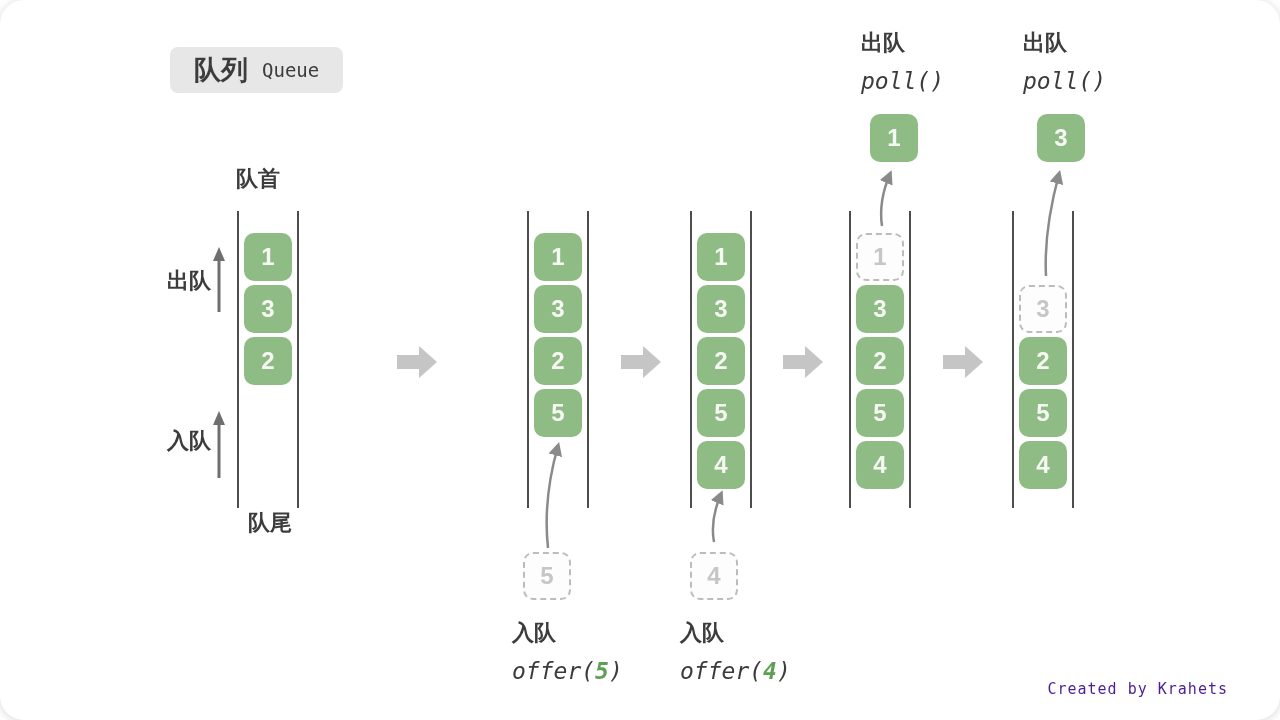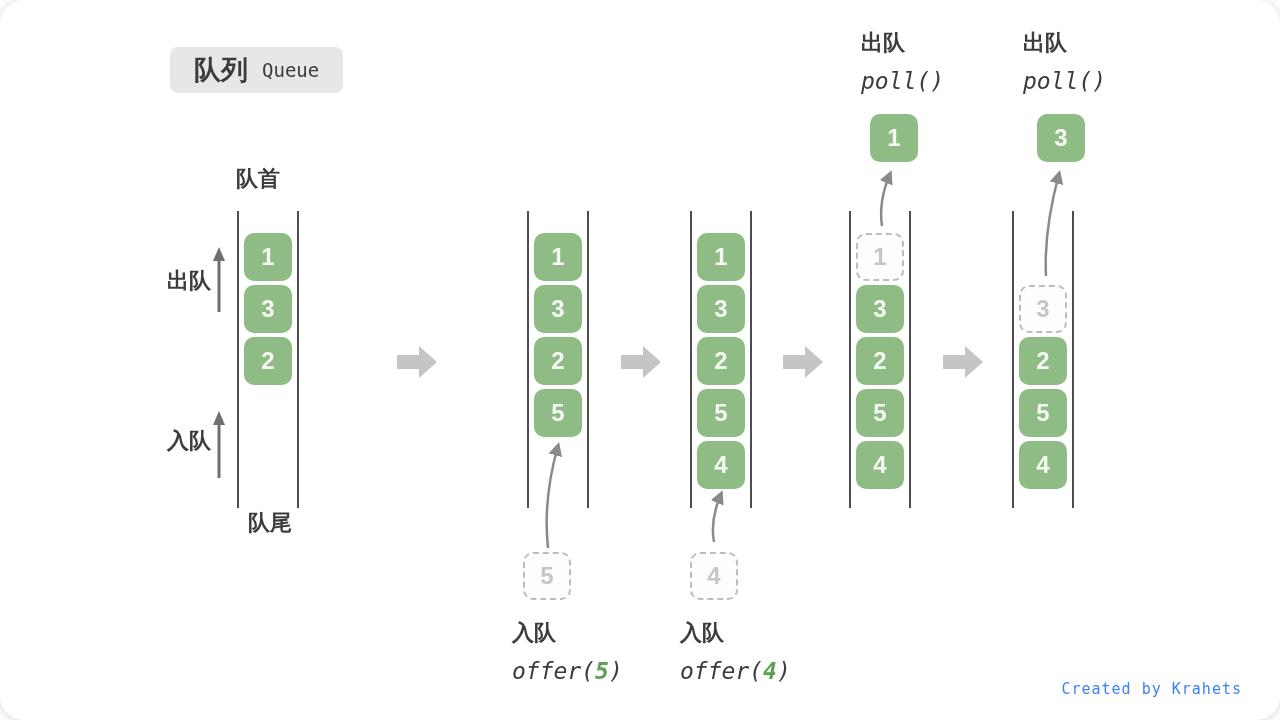--- a/index.html
+++ b/index.html
@@ -49,22 +49,22 @@
     position: absolute; width: 48px; height: 48px;
     display: flex; align-items: center; justify-content: center;
     font-size: 24px; font-weight: bold;
   }
   .op-label { position: absolute; white-space: nowrap; }
   .op-label .line1 { font-size: 22px; font-weight: bold; display: block; margin-bottom: 10px; }
   .op-label .line2 { font-size: 23px; display: block; font-style: italic; }
   .green-arg { color: #5ea053; font-weight: bold; }
   .arrow-svg { position: absolute; }
   .watermark {
-    position: absolute; right: 38px; bottom: 22px;
-    font-size: 15px; color: #3b82f6; letter-spacing: 1px;
+    position: absolute; right: 52px; bottom: 22px;
+    font-size: 15px; color: #4c1d95; letter-spacing: 1px;
   }
 </style>
 </head>
 <body>
 
 <div class="card">
 
   <div class="title-box">
     <span class="title-zh">队列</span>
     <span class="title-en">Queue</span>

